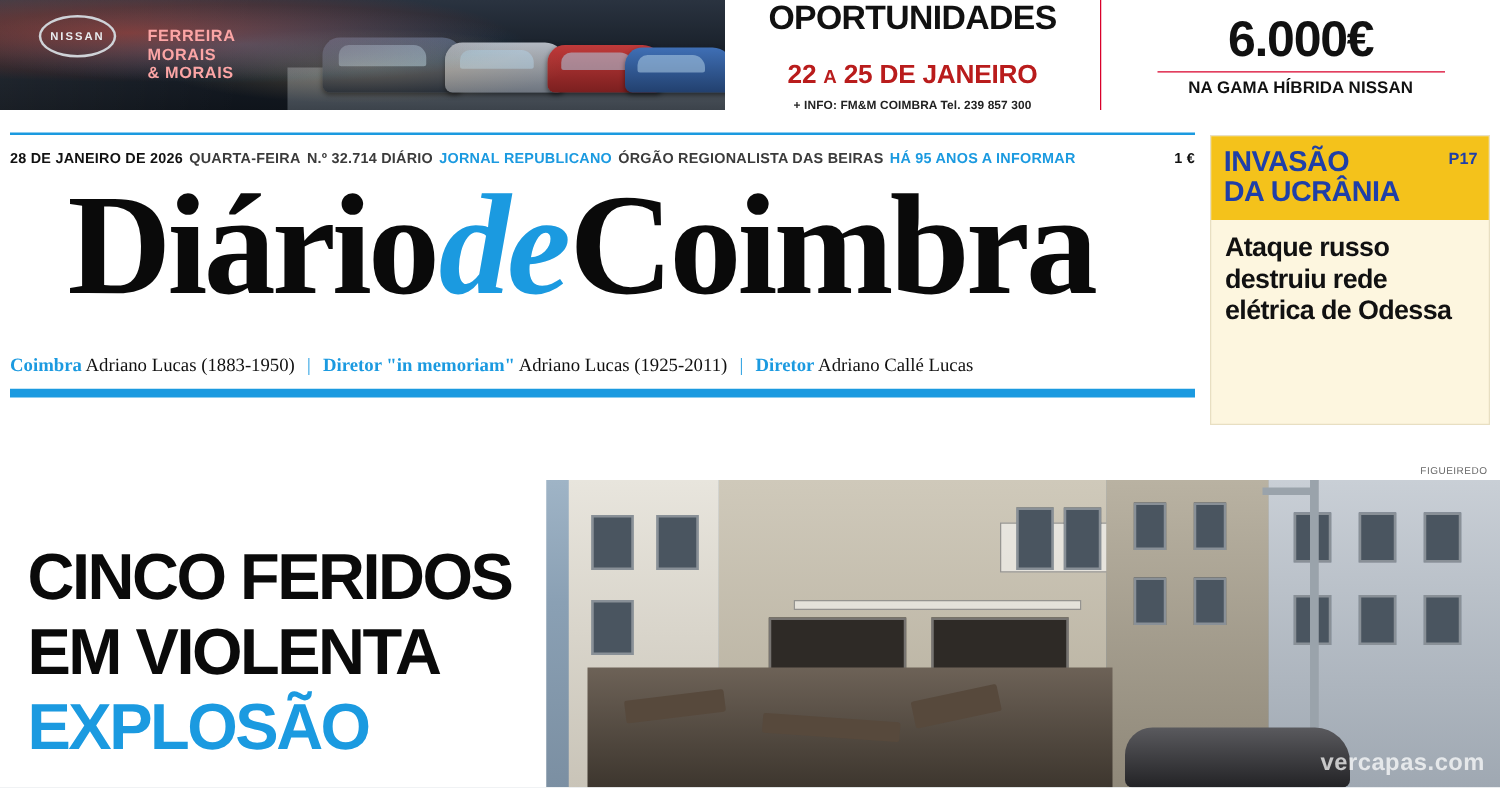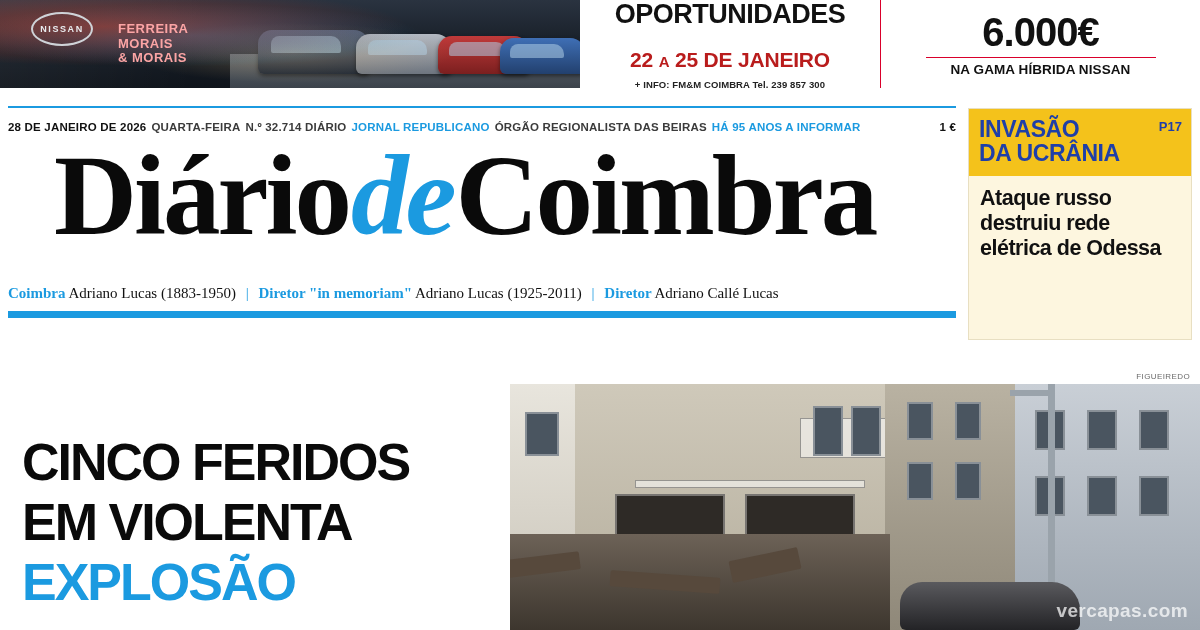--- a/index.html
+++ b/index.html
@@ -165,21 +165,21 @@
   .debris { position:absolute; background:#57493c; border-radius:2px; }
   .car-dark {
     position:absolute; left:900px; top:198px; width:180px; height:48px;
     background:linear-gradient(180deg,#5a5a5e,#232326); border-radius:22px 28px 6px 6px;
   }
   .pole { position:absolute; left:1048px; top:0; width:7px; height:246px; background:#9aa3ab; }
   .pole-arm { position:absolute; left:1010px; top:6px; width:44px; height:6px; background:#9aa3ab; }
 
   
   .headline-block {
-    position:absolute; left:0; top:12px; width:510px; height:246px;
+    position:absolute; left:0; top:12px; width:437px; height:246px;
     background:#ffffff;
   }
   .headline-block .hl {
     position:absolute; left:22px; width:480px;
     font-size:52px; font-weight:800; letter-spacing:-2px; line-height:1; color:#0a0a0a;
   }
   .headline-block .hl.l1 { top:52px; }
   .headline-block .hl.l2 { top:112px; }
   .headline-block .hl.l3 { top:172px; color:#1b9ae0; }
 

